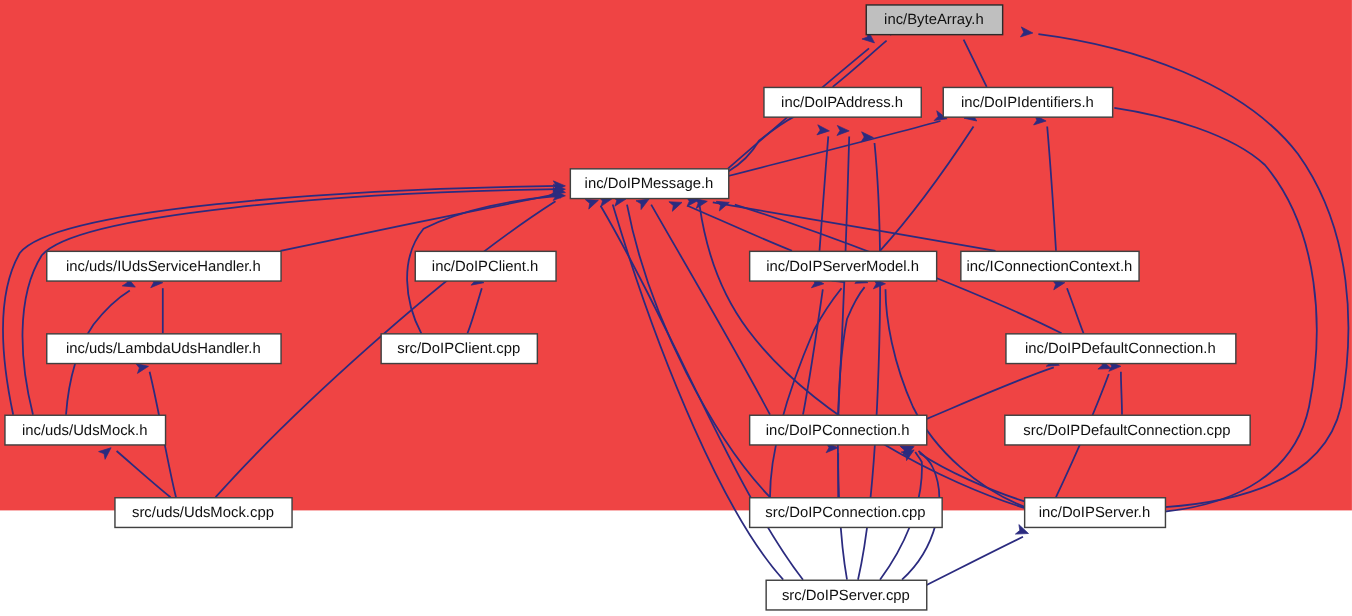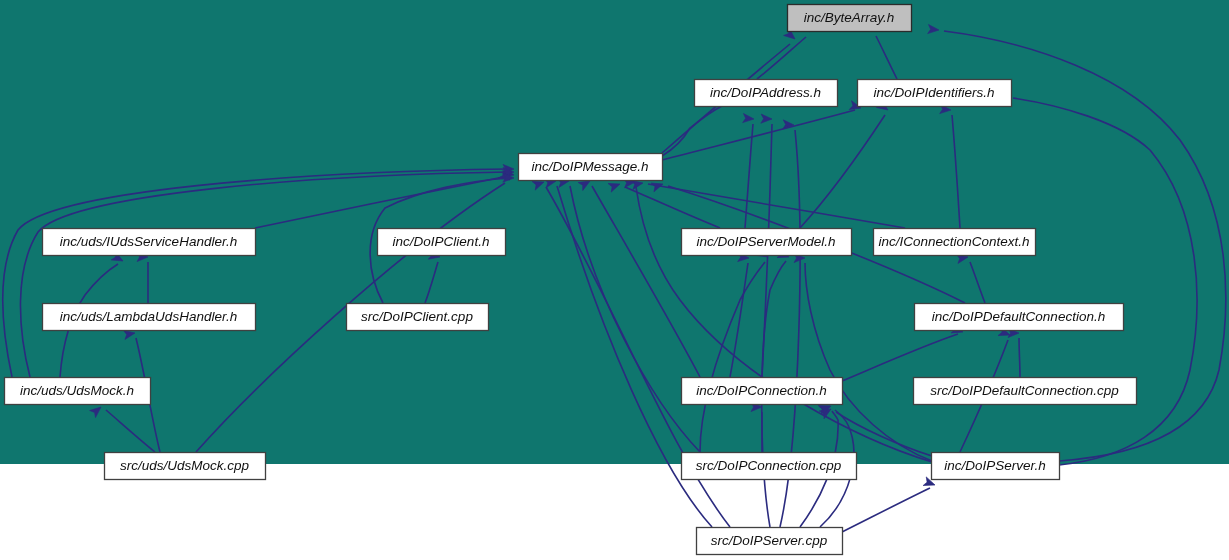--- a/index.html
+++ b/index.html
@@ -11,22 +11,21 @@
   body {
     width: 1229px;
     height: 560px;
     font-family: "Liberation Sans", sans-serif;
     overflow: hidden;
   }
   #graph-root {
     position: relative;
     width: 1229px;
     height: 464px;
-    background: #0f766e;
-    font-style: italic;
+    background: #ef4444;
   }
   #graph-svg {
     position: absolute;
     left: 0;
     top: 0;
     width: 1229px;
     height: 560px;
     display: block;
   }
   .edge-path {

